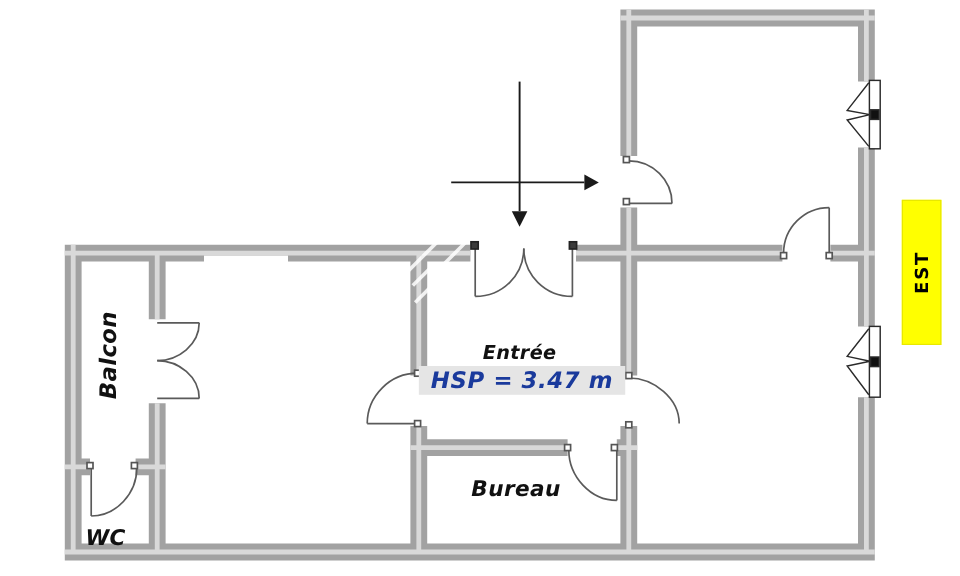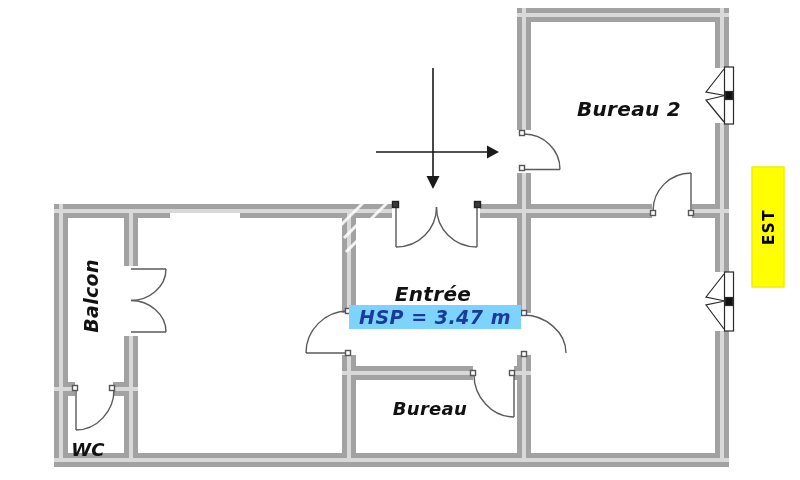--- a/index.html
+++ b/index.html
@@ -5,21 +5,21 @@
   html,body{margin:0;padding:0;background:#ffffff;}
   #stage{position:relative;width:800px;height:480px;background:#ffffff;overflow:hidden;
          font-family:"DejaVu Sans", sans-serif;}
   #plan-svg{position:absolute;left:0;top:0;}
   .room-label{position:absolute;transform:translate(-50%,-50%);
               font-family:"DejaVu Sans", sans-serif;
               font-style:italic;font-weight:bold;color:#111111;
               white-space:nowrap;letter-spacing:.3px;}
   .room-label.vertical{transform:translate(-50%,-50%) rotate(-90deg);}
   #hsp-badge{position:absolute;transform:translate(-50%,-50%);
-             background:#7dd3fc;color:#1a3a9c;
+             background:#e5e5e5;color:#1a3a9c;
              font-style:italic;font-weight:bold;font-size:19px;
              padding:1px 10px;white-space:nowrap;letter-spacing:.5px;}
   #est-badge{position:absolute;left:768px;top:227px;width:121px;height:33px;
              transform:translate(-50%,-50%) rotate(-90deg);
              background:#ffff00;color:#000000;border:1px solid #e8e800;
              font-weight:bold;font-size:15px;letter-spacing:1.5px;
              line-height:33px;text-align:center;box-sizing:border-box;}
 </style>
 </head>
 <body>
@@ -161,23 +161,22 @@
       <line x1="376" y1="152" x2="487" y2="152"></line>
       <polygon points="487,145.5 487,158.5 499,152" stroke="none"></polygon>
     </g>
   </svg>
 
   <div class="room-label vertical" style="left:91px;top:296px;font-size:19px;">Balcon</div>
 
   <div class="room-label" style="left:88px;top:449px;font-size:18px;">WC</div>
 
 
-  <div class="room-label" style="left:433px;top:294px;font-size:20px;">Entrée</div>
+  <div class="room-label" style="left:433px;top:294px;font-size:16px;">Entrée</div>
 
   <div id="hsp-badge" style="left:435px;top:317px;">HSP = 3.47 m</div>
 
   <div class="room-label" style="left:430px;top:408px;font-size:18px;">Bureau</div>
 
 
-  <div class="room-label" style="left:629px;top:109px;font-size:20px;">Bureau 2</div>
 
   <div id="est-badge">EST</div>
 </div>
 
 </body></html>

